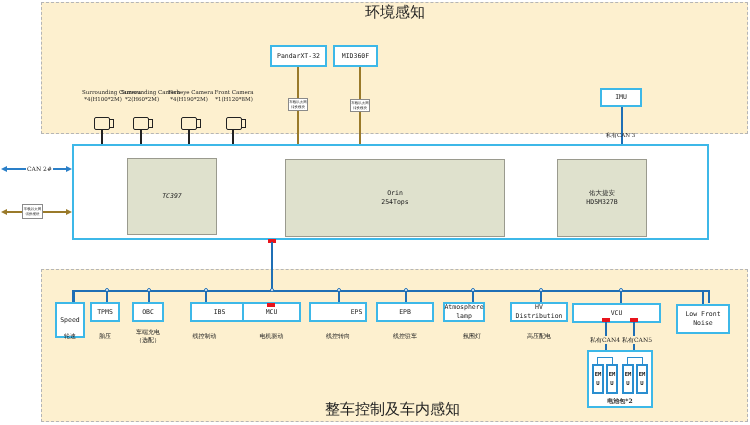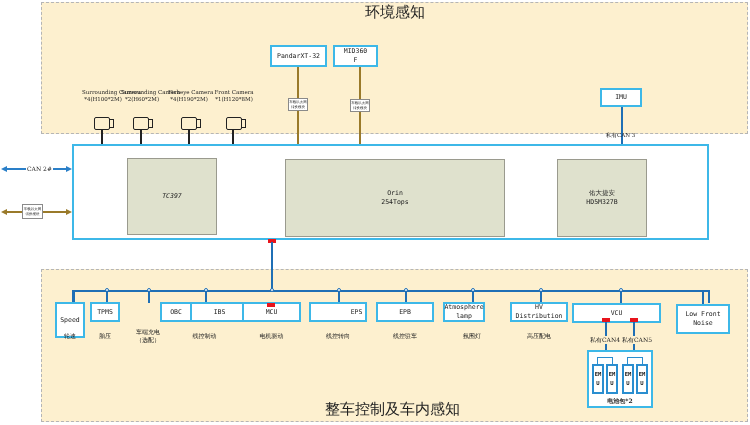--- a/index.html
+++ b/index.html
@@ -71,21 +71,21 @@
 </div>
 
 <div class="abs vline-dark" style="left:101px;top:129px;height:16px;"></div>
 <div class="abs vline-dark" style="left:140px;top:129px;height:16px;"></div>
 <div class="abs vline-dark" style="left:188px;top:129px;height:16px;"></div>
 <div class="abs vline-dark" style="left:232px;top:129px;height:16px;"></div>
 
 <div class="abs bbox" style="left:270px;top:45px;width:57px;height:22px;">
   <span>PandarXT-32</span>
 </div>
-<div class="abs bbox" style="left:333px;top:45px;width:45px;height:22px;flex-direction:column;">
+<div class="abs bbox" style="left:333px;top:45px;width:45px;height:22px;flex-direction:row;">
   <span>MID360</span>
   <span>F</span>
 </div>
 <div class="abs vline-gold" style="left:297px;top:67px;height:78px;"></div>
 <div class="abs vline-gold" style="left:359px;top:67px;height:78px;"></div>
 <div class="abs tiny" style="left:288px;top:98px;width:20px;height:13px;">
   <span>车载以太网 转换模块</span>
 </div>
 <div class="abs tiny" style="left:350px;top:99px;width:20px;height:13px;">
   <span>车载以太网 转换模块</span>
@@ -147,21 +147,21 @@
 <div class="abs vline" style="left:472px;top:291px;height:12px;"></div>
 <div class="abs vline" style="left:540px;top:291px;height:12px;"></div>
 <div class="abs vline" style="left:620px;top:291px;height:12px;"></div>
 
 <div class="abs bbox" style="left:55px;top:302px;width:30px;height:36px;">
     <span>Speed</span>
   </div>
 <div class="abs bbox" style="left:90px;top:302px;width:30px;height:20px;">
     <span>TPMS</span>
   </div>
-<div class="abs bbox" style="left:132px;top:302px;width:32px;height:20px;margin-left:28px;">
+<div class="abs bbox" style="left:132px;top:302px;width:32px;height:20px;">
     <span>OBC</span>
   </div>
 <div class="abs bbox" style="left:190px;top:302px;width:59px;height:20px;">
     <span>IBS</span>
   </div>
 <div class="abs bbox" style="left:242px;top:302px;width:59px;height:20px;">
     <span>MCU</span>
   </div>
 <div class="abs red" style="left:267px;top:303px;"></div>
 <div class="abs bbox" style="left:309px;top:302px;width:58px;height:20px;padding-left:37px;">

